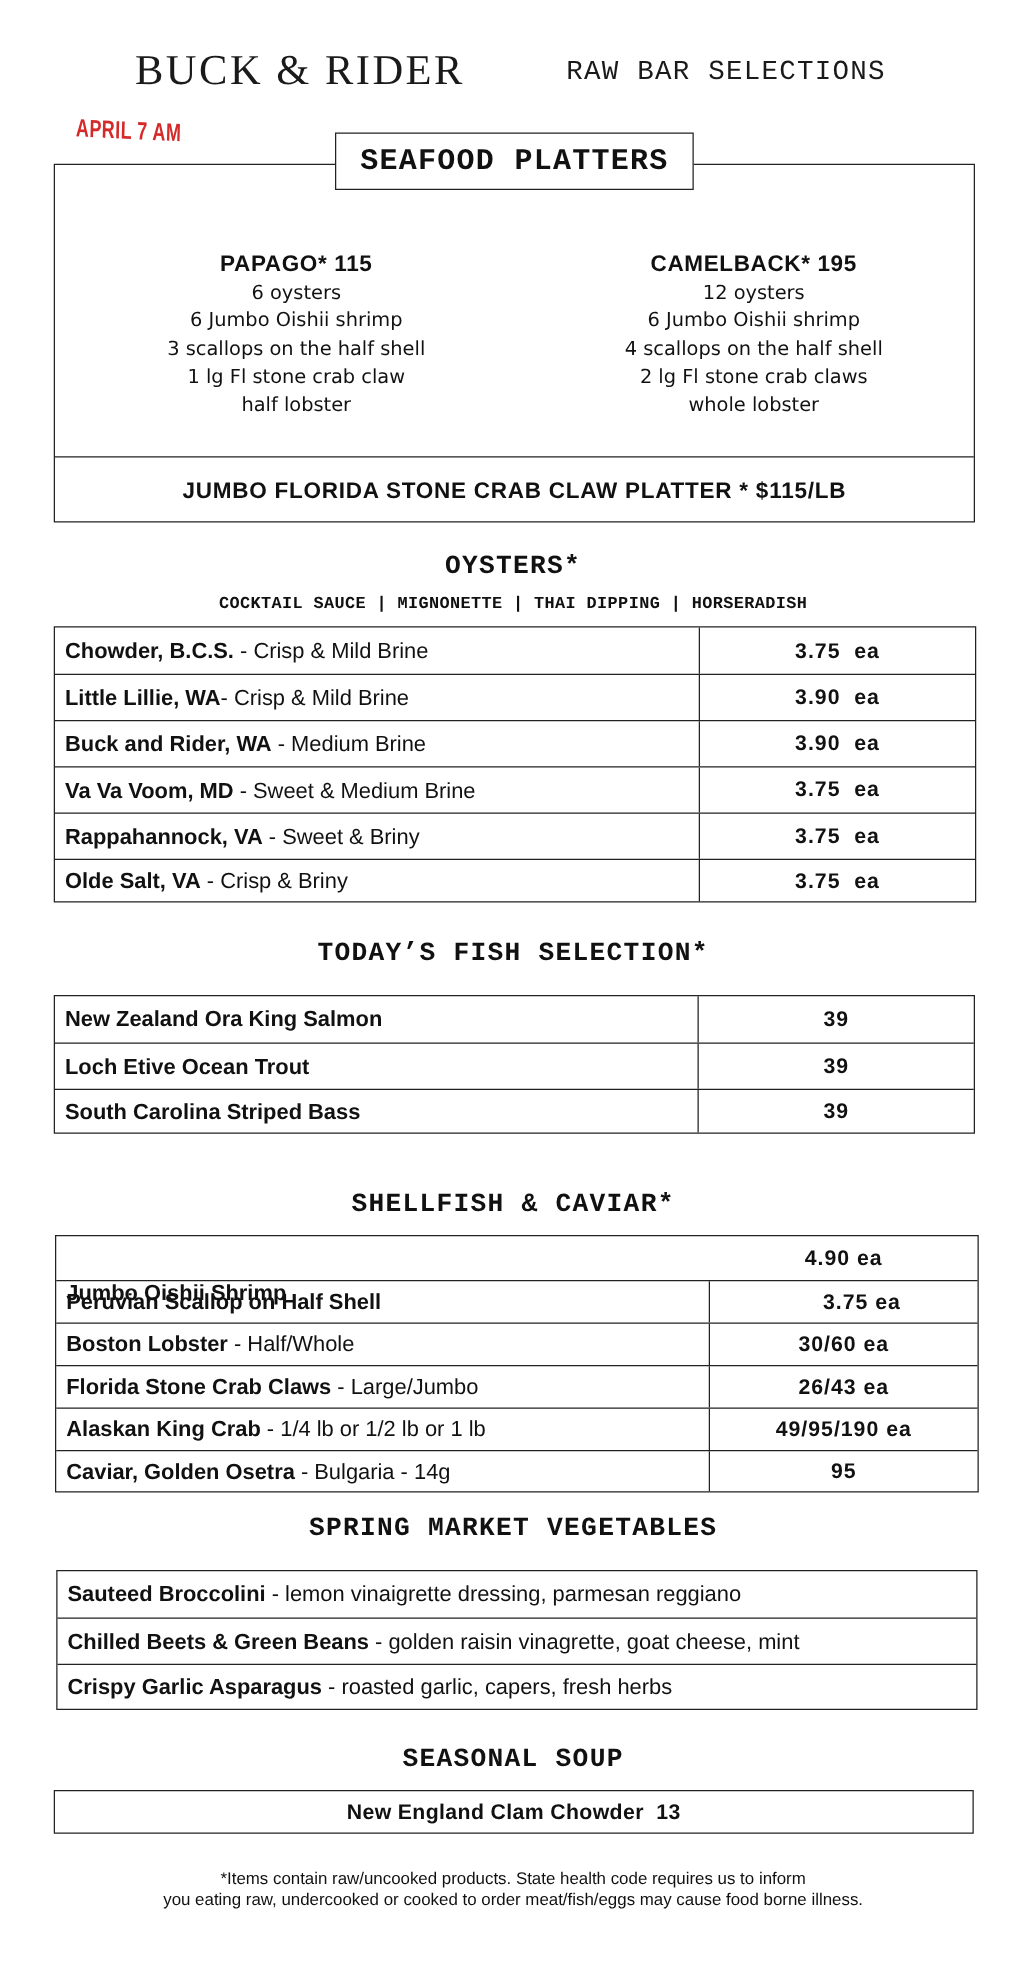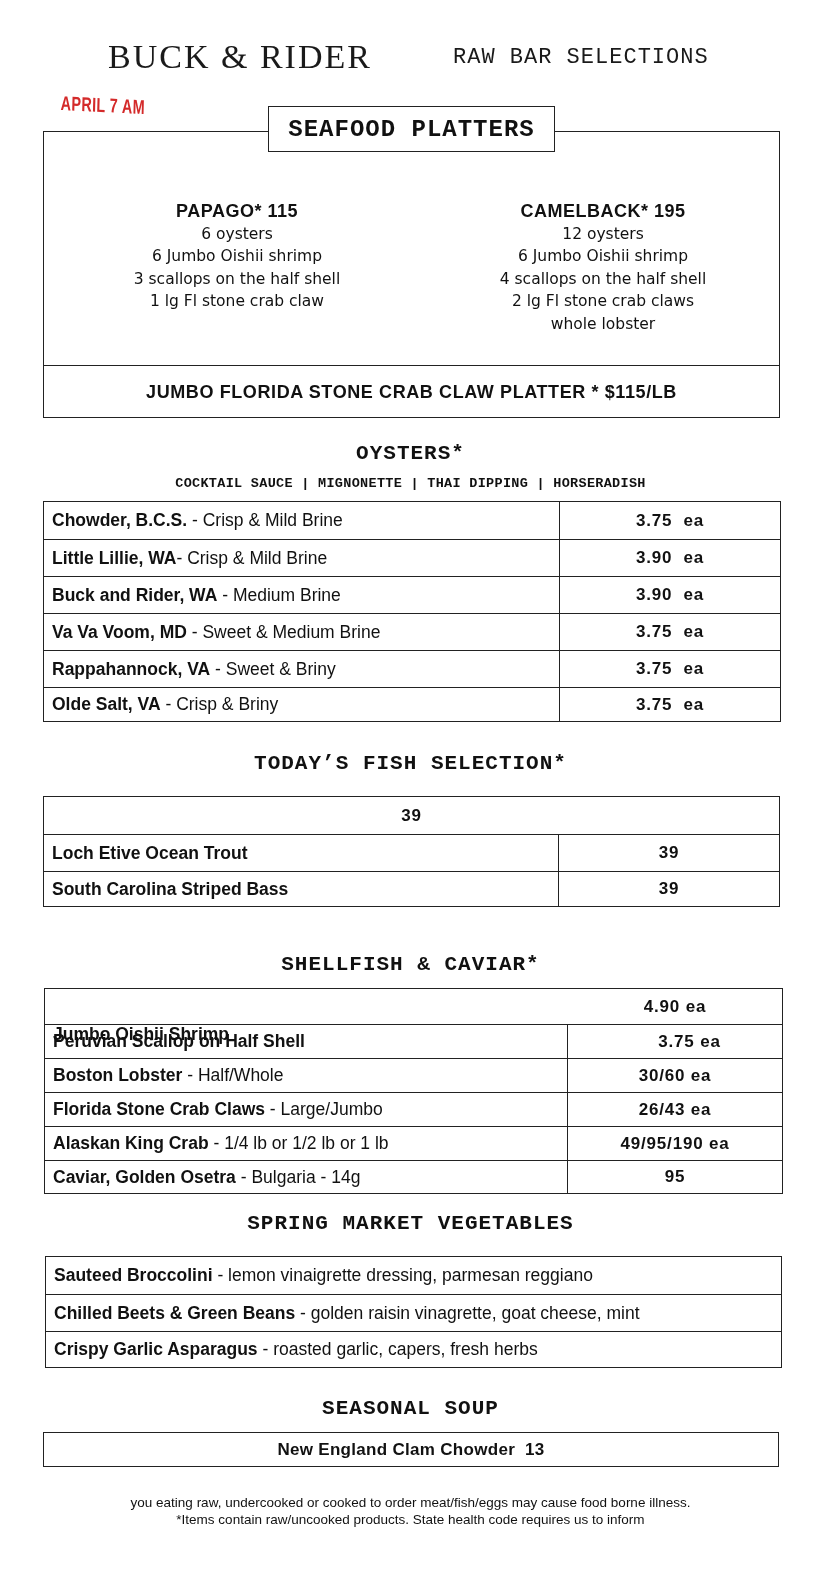--- a/index.html
+++ b/index.html
@@ -115,20 +115,21 @@
   <div class="platter-divider"></div>
 </div>
 <div class="platter-title">SEAFOOD PLATTERS</div>
 
 <div class="platter-col" style="left:77px;">
   <div class="pname">PAPAGO* 115</div>
   <div>6 oysters</div>
   <div>6 Jumbo Oishii shrimp</div>
   <div>3 scallops on the half shell</div>
   <div>1 lg Fl stone crab claw</div>
+  <div>half lobster</div>
 </div>
 <div class="platter-col" style="left:443px;">
   <div class="pname">CAMELBACK* 195</div>
   <div>12 oysters</div>
   <div>6 Jumbo Oishii shrimp</div>
   <div>4 scallops on the half shell</div>
   <div>2 lg Fl stone crab claws</div>
   <div>whole lobster</div>
 </div>
 <div class="stonecrab-line">JUMBO FLORIDA STONE CRAB CLAW PLATTER * $115/LB</div>
@@ -183,20 +184,23 @@
         <span class="desc" style="white-space:pre"> - </span>
         <span class="desc">Crisp &amp; Briny</span>
     </div>
     <div class="mcell-price" style="white-space:pre">3.75  ea</div>
   </div>
 </div>
 
 <div class="sec-title" style="top:752px;">TODAY’S FISH SELECTION*</div>
 <div class="mtable" style="left:43px; top:796px; width:737px;">
   <div class="mrow" style="height:37px;">
+    <div class="mcell-name" style="width:515px;">
+      <b>New Zealand Ora King Salmon</b>
+    </div>
     <div class="mcell-price">39</div>
   </div>
   <div class="mrow" style="height:37px;">
     <div class="mcell-name" style="width:515px;">
       <b>Loch Etive Ocean Trout</b>
     </div>
     <div class="mcell-price">39</div>
   </div>
   <div class="mrow" style="height:35px;">
     <div class="mcell-name" style="width:515px;">
@@ -280,15 +284,15 @@
         <span class="desc" style="white-space:pre"> - </span>
         <span class="desc">roasted garlic, capers, fresh herbs</span>
     </div>
   </div>
 </div>
 
 <div class="sec-title" style="top:1397px;">SEASONAL SOUP</div>
 <div class="soup-box">New England Clam Chowder  13</div>
 
 <div class="footnote">
+  <div>*Items contain raw/uncooked products. State health code requires us to inform</div>
   <div>you eating raw, undercooked or cooked to order meat/fish/eggs may cause food borne illness.</div>
-  <div>*Items contain raw/uncooked products. State health code requires us to inform</div>
 </div>
 
 </body></html>

